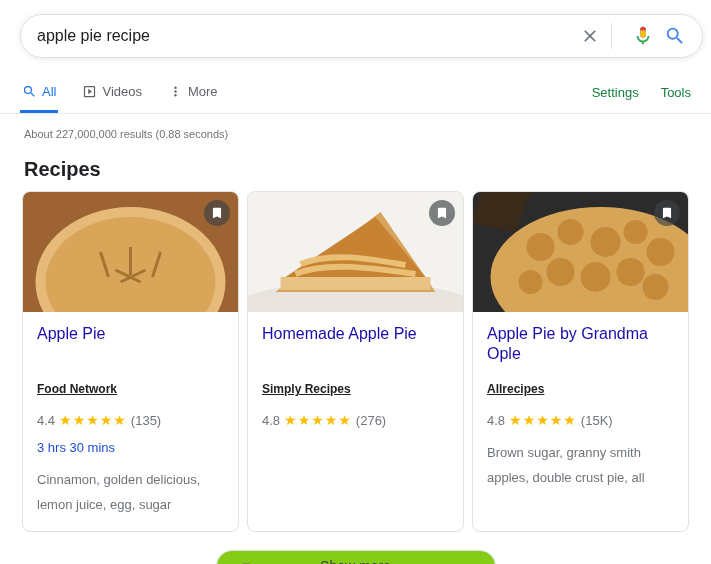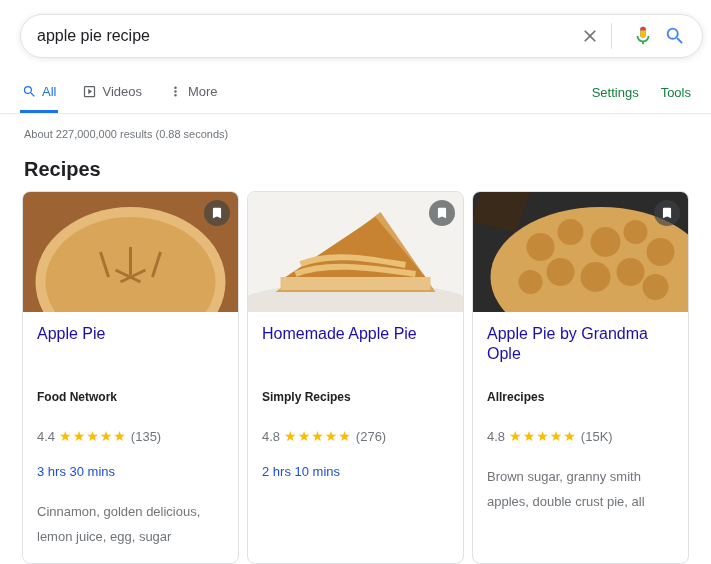--- a/index.html
+++ b/index.html
@@ -17,23 +17,23 @@
   .tabs-right { display: flex; gap: 22px; font-size: 13px; color: #15803d; margin-left: 20px; }
   .tabs-right span { cursor: pointer; padding: 12px 0; }
   .result-stats { color: #70757a; font-size: 11px; padding: 14px 20px 0 24px; }
   .recipes-heading { font-size: 20px; padding: 18px 20px 10px 24px; color: #202124; font-weight: bold; }
   .cards-row { display: flex; gap: 8px; padding: 0 22px; }
   .card { flex: 1; border: 1px solid #dfe1e5; border-radius: 8px; overflow: hidden; display: flex; flex-direction: column; background: #fff; }
   .card-img { position: relative; height: 120px; overflow: hidden; }
   .card-img svg { width: 100%; height: 100%; display: block; }
   .bookmark { position: absolute; top: 8px; right: 8px; width: 26px; height: 26px; border-radius: 50%; background: rgba(60,64,67,0.65); display: flex; align-items: center; justify-content: center; cursor: pointer; }
   .bookmark svg { width: 14px; height: 14px; fill: #fff; }
-  .card-body { padding: 12px 14px 14px 14px; display: flex; flex-direction: column; gap: 20px; }
+  .card-body { padding: 12px 14px 14px 14px; display: flex; flex-direction: column; gap: 12px; }
   .card-title { color: #1a0dab; font-size: 16px; line-height: 20px; cursor: pointer; min-height: 40px; }
-  .card-source { font-size: 12px; color: #202124; margin-top: 6px; font-weight:600; }
+  .card-source { font-size: 12px; color: #202124; margin-top: 6px; font-weight:600;text-decoration:underline; }
   .rating-row { display: flex; align-items: center; gap: 4px; font-size: 13px; color: #70757a; margin-top: 4px; }
   .stars { color: #fbbc04; letter-spacing: 1px; font-size: 14px; }
   .card-time { font-size: 13px; color: #1d4ed8; }
   .card-ingredients { font-size: 13px; color: #70757a; line-height: 25px; }
   .showmore-wrap { position: relative; margin: 18px 22px 0 22px; height: 40px; }
   .showmore-line { position: absolute; top: 50%; left: 0; right: 0; height: 1px; background: #dfe1e5; }
   .showmore-btn { position: relative; margin: 0 auto; width: 280px; height: 32px; border: 1px solid #dfe1e5; border-radius: 18px; background: #84cc16; display: flex; align-items: center; justify-content: center; gap: 44px; font-size: 14px; color: #3c4043; cursor: pointer; }
   .showmore-btn .chev { position: absolute; left: 20px; }
 </style>
 </head>
@@ -143,21 +143,20 @@
       </div>
     </div>
     <div class="card-body">
       <div class="card-title">Homemade Apple Pie</div>
       <div class="card-source">Simply Recipes</div>
       <div class="rating-row">
         <span>4.8</span>
         <span class="stars">★★★★★</span>
         <span>(276)</span>
       </div>
-      <div class="card-time">2 hrs 10 mins</div>
     </div>
   </div>
 
   <div class="card">
     <div class="card-img">
       <svg viewBox="0 0 220 120" preserveAspectRatio="xMidYMid slice">
         <rect width="220" height="120" fill="#2b2b2b"></rect>
         <ellipse cx="130" cy="85" rx="110" ry="70" fill="#d7a558"></ellipse>
         <g fill="#c48a3a">
           <circle cx="70" cy="55" r="14"></circle>

